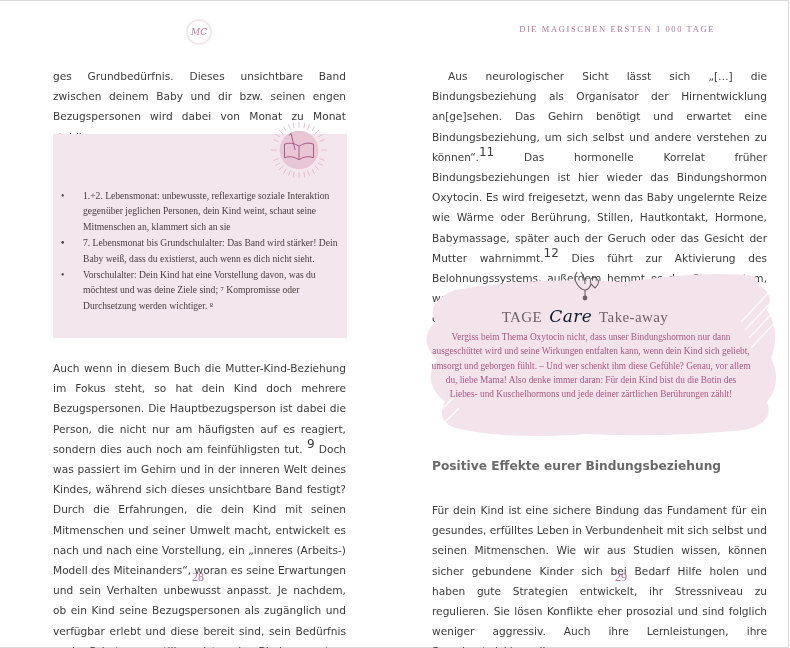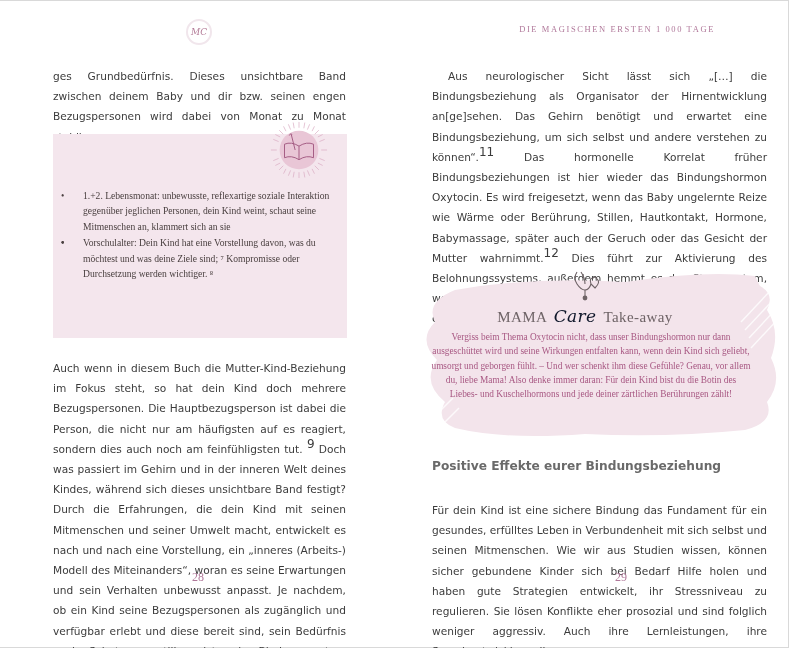--- a/index.html
+++ b/index.html
@@ -52,21 +52,21 @@
   <div class="logo">MC</div>
 
   <div class="body-text top">
     <p>ges Grundbedürfnis. Dieses unsichtbare Band zwischen deinem Baby und dir bzw. seinen engen Bezugspersonen wird dabei von Monat zu Monat stabiler.</p>
   </div>
 
   <div class="infobox">
     <ul>
       <li><span class="bullet">•</span><span>1.+2. Lebensmonat: unbewusste, reflexartige soziale Interaktion gegenüber jeglichen Personen, dein Kind weint, schaut seine Mitmenschen an, klammert sich an sie</span></li>
       <li><span class="bullet">•</span></li>
-      <li><span class="bullet">•</span></li>
+      <li><span class="bullet">•</span><span>7. Lebensmonat bis Grundschulalter: Das Band wird stärker! Dein Baby weiß, dass du existierst, auch wenn es dich nicht sieht.</span></li>
       <li><span class="bullet">•</span><span>Vorschulalter: Dein Kind hat eine Vorstellung davon, was du möchtest und was deine Ziele sind; ⁷ Kompromisse oder Durchsetzung werden wichtiger. ⁸</span></li>
     </ul>
   </div>
 
   <svg class="book-badge" viewBox="0 0 60 60">
     <g stroke="#d9a9c0" stroke-width="0.7">
       <line x1="30" y1="1" x2="30" y2="7"></line>
         <line x1="30" y1="53" x2="30" y2="59"></line>
       <line x1="1" y1="30" x2="7" y2="30"></line>
         <line x1="53" y1="30" x2="59" y2="30"></line>
@@ -133,21 +133,21 @@
   <div class="takeaway">
     <svg class="steth" viewBox="0 0 30 32">
       <g fill="none" stroke="#6e6366" stroke-width="1.1">
         <path d="M6 2 Q2 8 6 14 Q10 20 14 20 Q18 20 20 14"></path>
         <path d="M10 2 Q14 8 14 14"></path>
         <path d="M14 20 L14 26"></path>
         <path d="M20 14 Q18 8 22 8 Q24 6 26 9 Q30 12 24 18 L20 14"></path>
       </g>
       <circle cx="14" cy="28" r="2.4" fill="#6e6366"></circle>
     </svg>
-    <div class="ta-title"><span>MAMA</span> <span class="care">Care</span> <span>Take-away</span></div>
+    <div class="ta-title"><span>TAGE</span> <span class="care">Care</span> <span>Take-away</span></div>
     <div class="ta-text">Vergiss beim Thema Oxytocin nicht, dass unser Bindungshormon nur dann ausgeschüttet wird und seine Wirkungen entfalten kann, wenn dein Kind sich geliebt, umsorgt und geborgen fühlt. – Und wer schenkt ihm diese Gefühle? Genau, vor allem du, liebe Mama! Also denke immer daran: Für dein Kind bist du die Botin des Liebes- und Kuschelhormons und jede deiner zärtlichen Berührungen zählt!</div>
   </div>
 
   <h4 class="section-head">Positive Effekte eurer Bindungsbeziehung</h4>
   <div class="body-text bottom">
     <p>Für dein Kind ist eine sichere Bindung das Fundament für ein gesundes, erfülltes Leben in Verbundenheit mit sich selbst und seinen Mitmenschen. Wie wir aus Studien wissen, können sicher gebundene Kinder sich bei Bedarf Hilfe holen und haben gute Strategien entwickelt, ihr Stressniveau zu regulieren. Sie lösen Konflikte eher prosozial und sind folglich weniger aggressiv. Auch ihre Lernleistungen, ihre Sprachentwicklung, ihre</p>
   </div>
 
   <div class="pagenum">29</div>
 </div>

